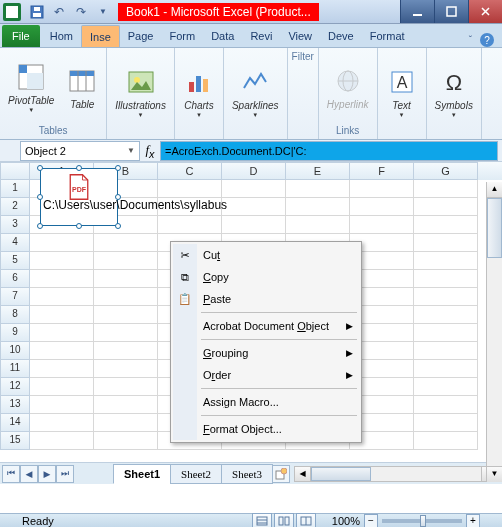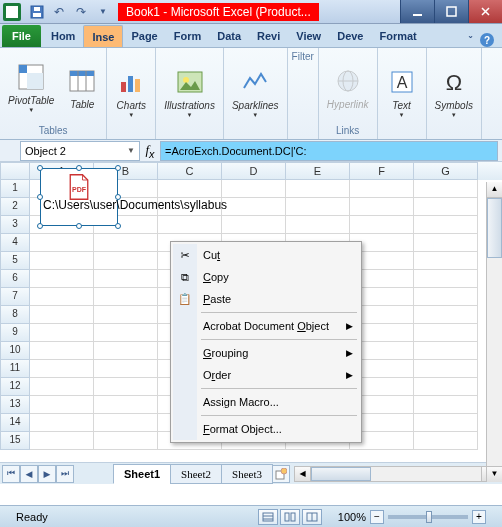--- a/index.html
+++ b/index.html
@@ -8,21 +8,21 @@
 .titlebar { height: 24px; display: flex; align-items: center; background: linear-gradient(#d7e5f5,#bcd0e8); border-bottom: 1px solid #8ba0bc; }
 .titlebar .sysicon { width: 18px; height: 18px; margin: 0 3px; background:#1a7a3a; display:inline-block; border-radius:2px; position:relative;}
 .titlebar .sysicon::after{content:"";position:absolute;left:3px;top:3px;width:12px;height:4px;background:#fff;box-shadow:0 4px 0 #fff,0 8px 0 #fff;}
 .qat { display:flex; gap:4px; margin-left:4px; align-items:center;}
 .qat .qi { width:18px;height:18px; display:flex;align-items:center;justify-content:center; font-size:12px;color:#3a5a8a;}
 .titlebar .title { padding:0 8px; height:18px; line-height:18px; margin-left:6px; background:#ff0000; color:#fff; font-size:12px; white-space:nowrap; overflow:hidden;text-align:center;}
 .winbtns { margin-left:auto; display:flex; height:100%; }
 .winbtns .wb { width:34px; height:100%; display:flex; align-items:center; justify-content:center; color:#fff; background:linear-gradient(#6a8bb8,#3a5a8a); border-left:1px solid #2a4a7a;}
 .winbtns .wb svg{width:11px;height:11px;}
 
-.tabbar { height:24px; display:flex; align-items:flex-end; background:#ccdff0; padding-left:2px; gap:0; border-bottom:1px solid #a0b8d0;font-weight:bold;}
+.tabbar { height:24px; display:flex; align-items:flex-end; background:#ccdff0; padding-left:2px; gap:0; border-bottom:1px solid #a0b8d0;}
 .filebtn{height:22px;padding:0 10px;background:linear-gradient(#2a9a3a,#1a7a2a);color:#fff;font-size:11px;display:flex;align-items:center;border-radius:2px 2px 0 0;margin-right:2px;}
 .rtab{height:22px;padding:0 8px;display:flex;align-items:center;font-size:11px;color:#1a3a6a;cursor:default;}
 .rtab.active{background:#fdba74;border:1px solid #a0b8d0;border-bottom:none;border-radius:2px 2px 0 0;}
 .tabbar .help{margin-left:auto;display:flex;align-items:center;gap:8px;padding-right:8px;}
 .tabbar .help span{color:#3a5a8a;font-size:13px;}
 
 .ribbon{height:92px;background:linear-gradient(#f5fafd,#e8f0f8);border-bottom:1px solid #a0b8d0;display:flex;}
 .rgroup{border-right:1px solid #c0d0e0;display:flex;flex-direction:column;padding:2px 4px;}
 .rgroup .items{flex:1;display:flex;align-items:center;gap:4px;}
 .rgroup .glabel{text-align:center;font-size:10px;color:#5a7aa0;padding:1px 0;}
@@ -30,21 +30,21 @@
 .rbtn .ricon{width:32px;height:32px;display:flex;align-items:center;justify-content:center;}
 .rbtn .rlbl{font-size:10px;color:#333;margin-top:2px;text-align:center;line-height:11px;font-style:italic;}
 .rbtn .dd{font-size:7px;color:#333;}
 .rbtn.disabled .rlbl{color:#aaa;}
 .rbtn.disabled svg{opacity:0.4;}
 
 .namebar{height:22px;display:flex;align-items:center;background:#e8f0f8;border-bottom:1px solid #c0d0e0;}
 .namebox{width:120px;height:20px;border:1px solid #a0b8d0;background:#fff;margin-left:20px;display:flex;align-items:center;padding:0 4px;font-size:11px;}
 .namebox .dd{margin-left:auto;font-size:8px;color:#555;}
 .fxlabel{width:20px;text-align:center;font-style:italic;font-family:serif;font-size:13px;}
-.fxbox{flex:1;height:20px;border:1px solid #a0b8d0;background:#7dd3fc;padding:0 4px;font-size:11px;display:flex;align-items:center;margin-right:4px;}
+.fxbox{flex:1;height:20px;border:1px solid #a0b8d0;background:#0ea5e9;padding:0 4px;font-size:11px;display:flex;align-items:center;margin-right:4px;}
 
 .grid{position:relative;background:#fff;height:300px;overflow:hidden;}
 .colhdrs{display:flex;height:18px;background:linear-gradient(#f5fafd,#e0ecf5);}
 .corner{width:30px;border:1px solid #c0d0e0;background:linear-gradient(#f5fafd,#e0ecf5);}
 .ch{width:64px;border:1px solid #c0d0e0;border-left:none;text-align:center;font-size:11px;color:#333;line-height:16px;}
 .grow{display:flex;height:18px;}
 .rh{width:30px;border:1px solid #c0d0e0;border-top:none;text-align:center;font-size:10px;color:#333;background:linear-gradient(#f5fafd,#e0ecf5);line-height:16px;}
 .cell{width:64px;border-right:1px solid #d8d8d8;border-bottom:1px solid #d8d8d8;}
 
 .embedobj{position:absolute;left:40px;top:6px;width:78px;height:58px;border:1px solid #1a6aa0;background:#fff;}
@@ -69,21 +69,21 @@
 .shnav .nb{width:18px;height:18px;border:1px solid #a0b8d0;display:flex;align-items:center;justify-content:center;font-size:9px;color:#3a5a8a;background:#f0f6fb;}
 .shtab{height:20px;padding:0 10px;border:1px solid #a0b8d0;background:#fff;font-size:11px;display:flex;align-items:center;margin-left:-1px;}
 .shtab.active{background:#fff;font-weight:bold;border-bottom:1px solid #fff;margin-left:39px;}
 .shtab:not(.active){background:#e8f0f8;font-family:Liberation Serif, serif;}
 .insSheet{width:18px;height:18px;border:1px solid #a0b8d0;background:#f0f6fb;margin-left:-1px;display:flex;align-items:center;justify-content:center;}
 .hscroll{flex:1;height:16px;margin:0 4px;background:#f0f0f0;border:1px solid #c0c0c0;display:flex;}
 .hscroll .sb{width:16px;background:linear-gradient(#fafafa,#e0e0e0);border-right:1px solid #c0c0c0;text-align:center;font-size:8px;line-height:14px;}
 .hscroll .sb:last-child{border-right:none;border-left:1px solid #c0c0c0;}
 .hscroll .thumb{width:60px;background:linear-gradient(#f0f4f8,#d0dce8);border:1px solid #a0b8d0;}
 
-.status{position:absolute;left:0;right:0;bottom:0;height:22px;background:linear-gradient(#dcebf5,#c4d9ea);display:flex;align-items:center;border-top:1px solid #a0b8d0;padding:0 16px;font-size:11px;gap:8px;}
+.status{position:absolute;left:0;right:0;bottom:0;height:14px;background:linear-gradient(#dcebf5,#c4d9ea);display:flex;align-items:center;border-top:1px solid #a0b8d0;padding:0 22px;font-size:11px;gap:8px;}
 .status .views{margin-left:auto;display:flex;gap:2px;}
 .status .vb{width:20px;height:16px;border:1px solid #8aa8c8;background:linear-gradient(#fafcfe,#e0ecf5);display:flex;align-items:center;justify-content:center;}
 .status .zoom{display:flex;align-items:center;gap:4px;margin-left:8px;}
 .status .ztrack{width:80px;height:4px;background:#a0b8d0;position:relative;}
 .status .zthumb{position:absolute;left:38px;top:-4px;width:6px;height:12px;background:linear-gradient(#fafcfe,#d0dce8);border:1px solid #7a98b8;}
 .status .zbtn{width:14px;height:14px;border:1px solid #8aa8c8;background:#f0f6fb;text-align:center;line-height:12px;font-size:10px;}
 
 .vscroll{position:absolute;right:0;top:182px;width:16px;height:300px;background:#f0f0f0;border-left:1px solid #c0c0c0;display:flex;flex-direction:column;}
 .vscroll .sb{height:16px;background:linear-gradient(#fafafa,#e0e0e0);border-bottom:1px solid #c0c0c0;text-align:center;font-size:8px;line-height:14px;}
 .vscroll .sb:last-child{border-bottom:none;border-top:1px solid #c0c0c0;}
@@ -172,42 +172,42 @@
           <div class="rlbl">Table</div>
         </div>
       </div>
       <div class="glabel">Tables</div>
     </div>
     <div class="rgroup">
       <div class="items">
         <div class="rbtn">
           <div class="ricon">
             <svg width="28" height="28">
+              <rect x="2" y="4" width="24" height="20" fill="#cde5b8" stroke="#6a9a4a"></rect>
+              <circle cx="10" cy="12" r="3" fill="#f9e666"></circle>
+              <path d="M4 22 l6 -8 l5 5 l4 -6 l5 9 z" fill="#6a9a4a"></path>
+            </svg>
+          </div>
+          <div class="rlbl">Illustrations</div>
+          <div class="dd">▾</div>
+        </div>
+      </div>
+      <div class="glabel"></div>
+    </div>
+    <div class="rgroup">
+      <div class="items">
+        <div class="rbtn">
+          <div class="ricon">
+            <svg width="28" height="28">
               <rect x="4" y="14" width="5" height="10" fill="#d04a4a"></rect>
               <rect x="11" y="8" width="5" height="16" fill="#4a8ad0"></rect>
               <rect x="18" y="11" width="5" height="13" fill="#f9b666"></rect>
             </svg>
           </div>
           <div class="rlbl">Charts</div>
-          <div class="dd">▾</div>
-        </div>
-      </div>
-      <div class="glabel"></div>
-    </div>
-    <div class="rgroup">
-      <div class="items">
-        <div class="rbtn">
-          <div class="ricon">
-            <svg width="28" height="28">
-              <rect x="2" y="4" width="24" height="20" fill="#cde5b8" stroke="#6a9a4a"></rect>
-              <circle cx="10" cy="12" r="3" fill="#f9e666"></circle>
-              <path d="M4 22 l6 -8 l5 5 l4 -6 l5 9 z" fill="#6a9a4a"></path>
-            </svg>
-          </div>
-          <div class="rlbl">Illustrations</div>
           <div class="dd">▾</div>
         </div>
       </div>
       <div class="glabel"></div>
     </div>
     <div class="rgroup">
       <div class="items">
         <div class="rbtn">
           <div class="ricon">
             <svg width="28" height="28">

